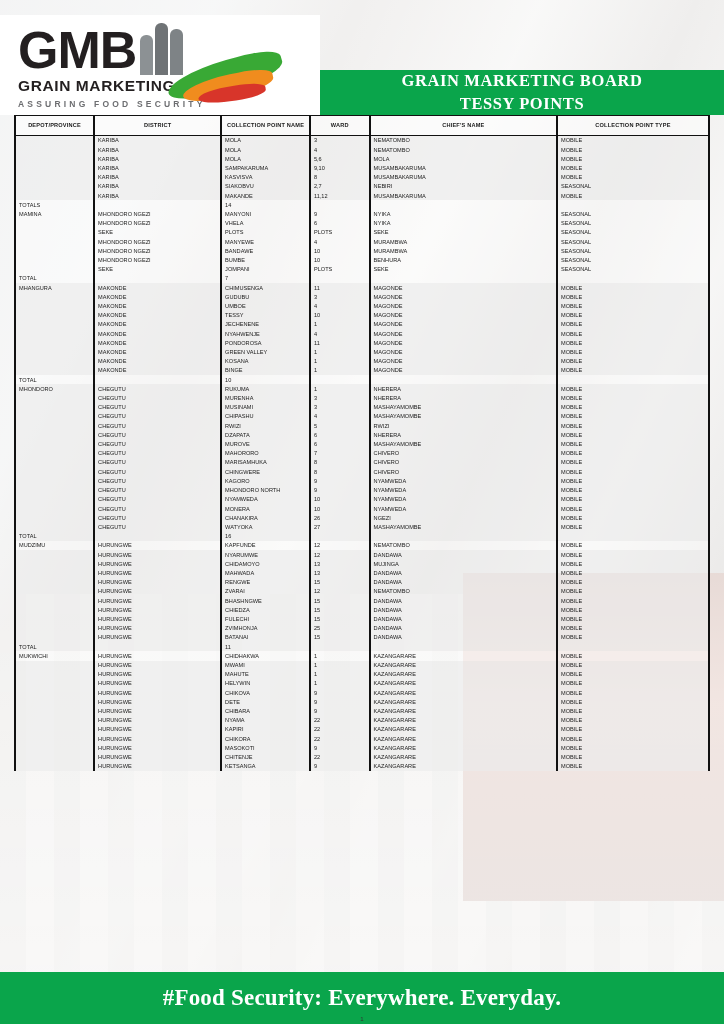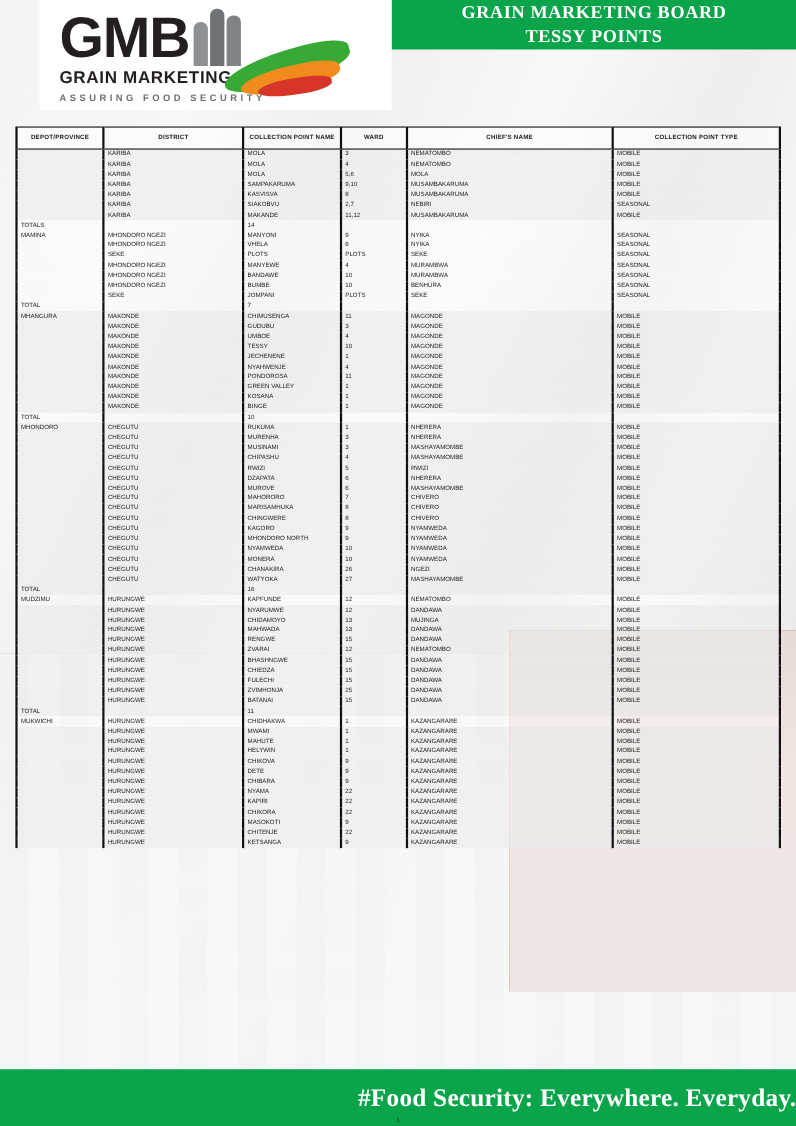--- a/index.html
+++ b/index.html
@@ -50,22 +50,21 @@
     background: linear-gradient(to bottom, rgba(255,255,255,0.80), rgba(255,255,255,0.86)), linear-gradient(180deg,#8a4a35 0%, #b5705a 40%, #7d4a38 100%);
     z-index: 0;
   }
 
   
   .header {
     position: relative;
     z-index: 3;
     display: flex;
     height: 115px;
-    align-items: flex-start;
-    padding-left: 36px;
+    align-items: flex-end;
   }
   .logo-box {
     width: 320px;
     background: #ffffff;
     display: flex;
     flex-direction: column;
     justify-content: center;
     padding: 6px 0 6px 18px;
     box-sizing: border-box;
     position: relative;
@@ -213,21 +212,21 @@
   .footer {
     position: absolute;
     left: 0;
     bottom: 0;
     width: 100%;
     height: 52px;
     background: #0aa54b;
     z-index: 3;
     display: flex;
     align-items: center;
-    justify-content: flex-end;
+    justify-content: center;
   }
   .footer-text {
     color: #ffffff;
     font-family: "Liberation Serif", serif;
     font-weight: bold;
     font-size: 23px;
     letter-spacing: 0.2px;
   }
   .page-num {
     position: absolute;

